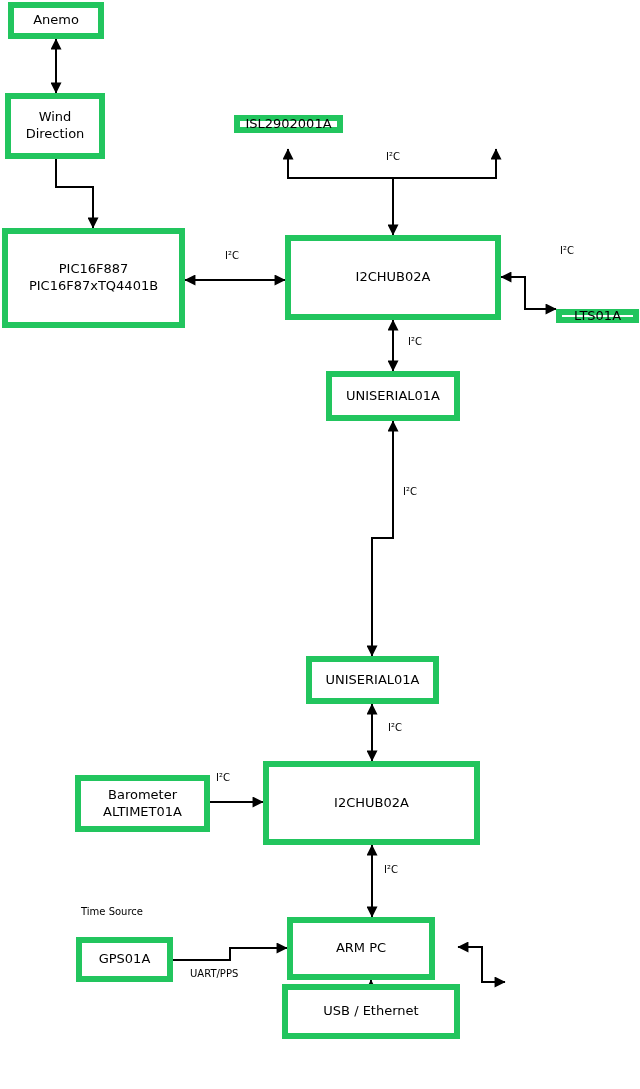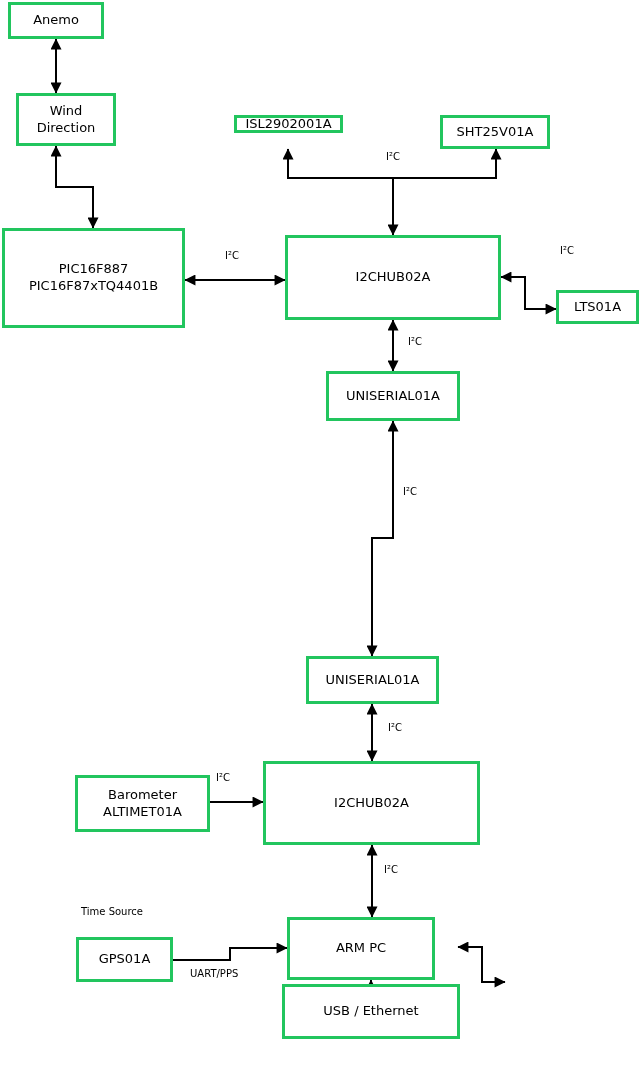--- a/index.html
+++ b/index.html
@@ -21,21 +21,21 @@
   }
   .wires path {
     fill: none;
     stroke: #000000;
     stroke-width: 2;
   }
   .box {
     position: absolute;
     box-sizing: border-box;
     background: #ffffff;
-    border: 3px solid #22c55e;
+    border: 6px solid #22c55e;
     display: flex;
     align-items: center;
     justify-content: center;
     text-align: center;
     font-size: 13px;
     line-height: 1.3;
     white-space: pre-line;
   }
   .elabel {
     position: absolute;
@@ -67,43 +67,40 @@
     <path d="M372 845 V917" marker-start="url(#arrow)" marker-end="url(#arrow)"></path>
     <path d="M173 960 H230 V948 H287" marker-end="url(#arrow)"></path>
     <path d="M458 947 H482 V982 H505" marker-start="url(#arrow)" marker-end="url(#arrow)"></path>
     <path d="M371 980 V1032" marker-start="url(#arrow)" marker-end="url(#arrow)"></path>
   </svg>
 
   <div class="box" style="left:8px;top:2px;width:96px;height:37px">
     <span>Anemo</span>
   </div>
 
-  <div class="box" style="left:16px;top:93px;width:100px;height:53px">
+  <div class="box" style="left:5px;top:93px;width:100px;height:66px">
     <span>Wind
 Direction</span>
   </div>
 
   <div class="box" style="left:2px;top:228px;width:183px;height:100px">
     <span>PIC16F887
 PIC16F87xTQ4401B</span>
   </div>
 
   <div class="box" style="left:234px;top:115px;width:109px;height:18px">
     <span>ISL2902001A</span>
   </div>
 
-  <div class="box" style="left:440px;top:115px;width:110px;height:34px">
-    <span>SHT25V01A</span>
-  </div>
 
   <div class="box" style="left:285px;top:235px;width:216px;height:85px">
     <span>I2CHUB02A</span>
   </div>
 
-  <div class="box" style="left:556px;top:290px;width:83px;height:34px">
+  <div class="box" style="left:556px;top:309px;width:83px;height:14px">
     <span>LTS01A</span>
   </div>
 
   <div class="box" style="left:326px;top:371px;width:134px;height:50px">
     <span>UNISERIAL01A</span>
   </div>
 
   <div class="box" style="left:306px;top:656px;width:133px;height:48px">
     <span>UNISERIAL01A</span>
   </div>

